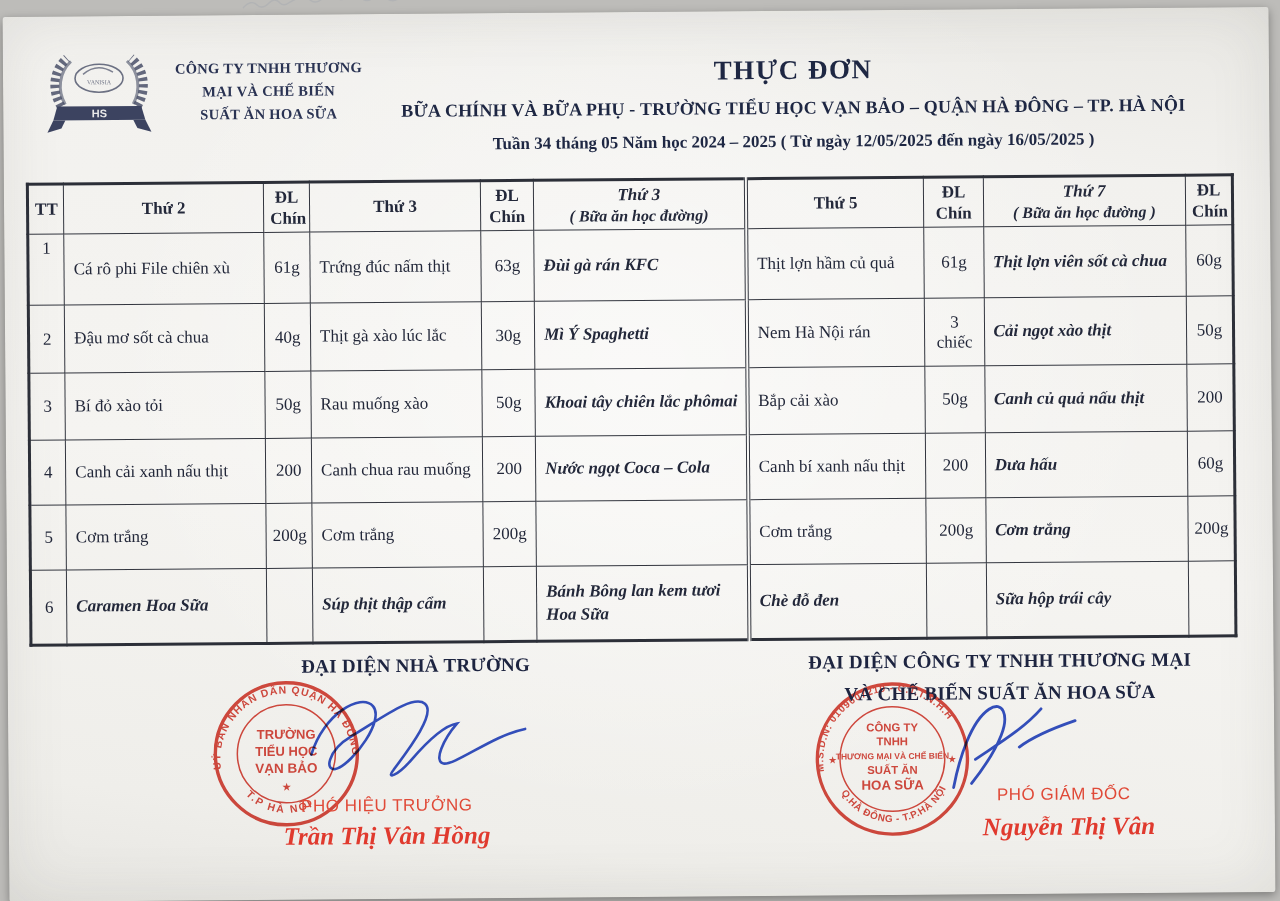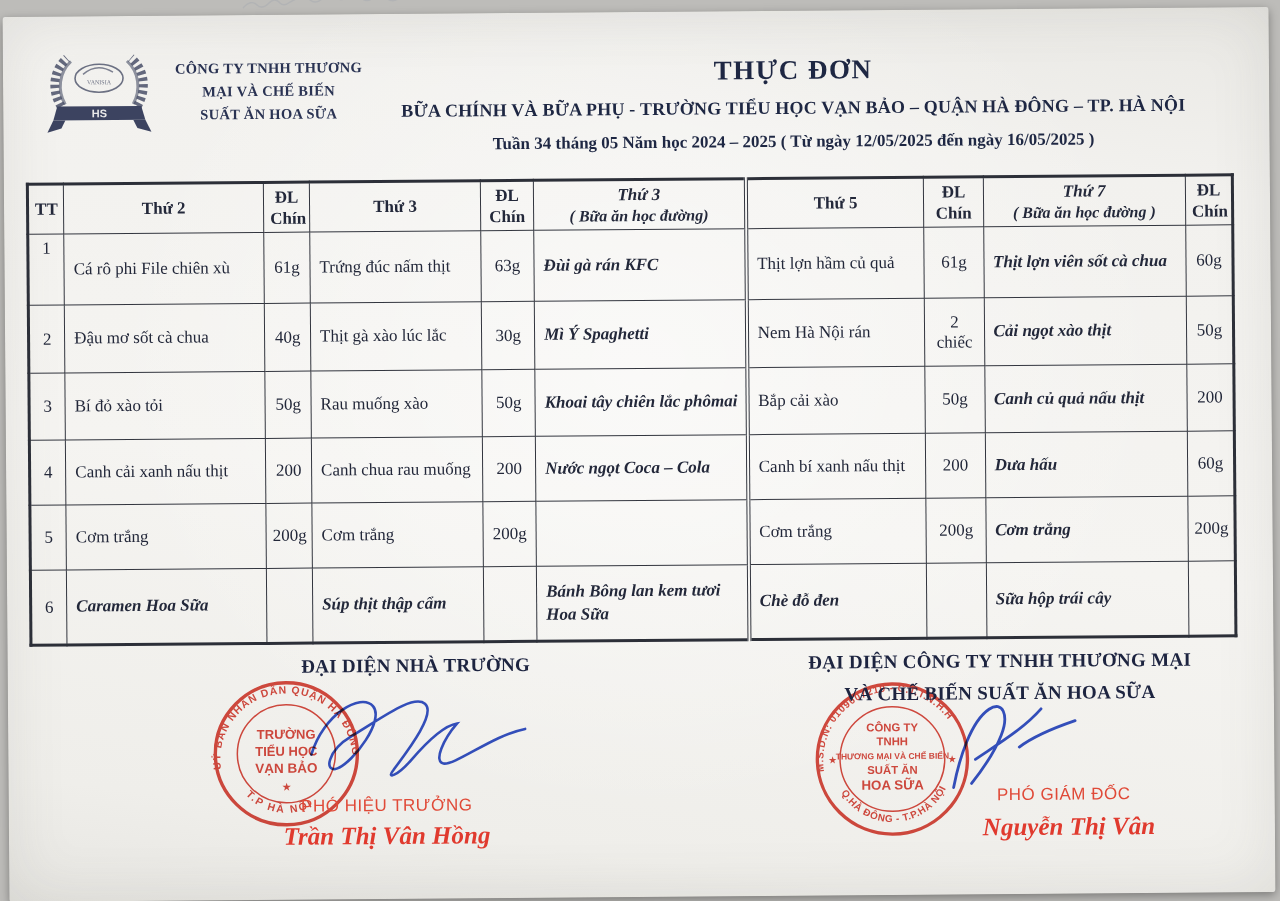--- a/index.html
+++ b/index.html
@@ -147,21 +147,21 @@
           <td class="qty">60g</td>
         </tr>
         <tr style="height:68px;">
           <td class="tt">2</td>
           <td class="dish">Đậu mơ sốt cà chua</td>
           <td class="qty">40g</td>
           <td class="dish">Thịt gà xào lúc lắc</td>
           <td class="qty">30g</td>
           <td class="dish sp">Mì Ý Spaghetti</td>
           <td class="dish col-thu5-b">Nem Hà Nội rán</td>
-          <td class="qty">2 chiếc</td>
+          <td class="qty">3 chiếc</td>
           <td class="dish sp">Cải ngọt xào thịt</td>
           <td class="qty">50g</td>
         </tr>
         <tr style="height:67px;">
           <td class="tt">3</td>
           <td class="dish">Bí đỏ xào tỏi</td>
           <td class="qty">50g</td>
           <td class="dish">Rau muống xào</td>
           <td class="qty">50g</td>
           <td class="dish sp">Khoai tây chiên lắc phômai</td>

